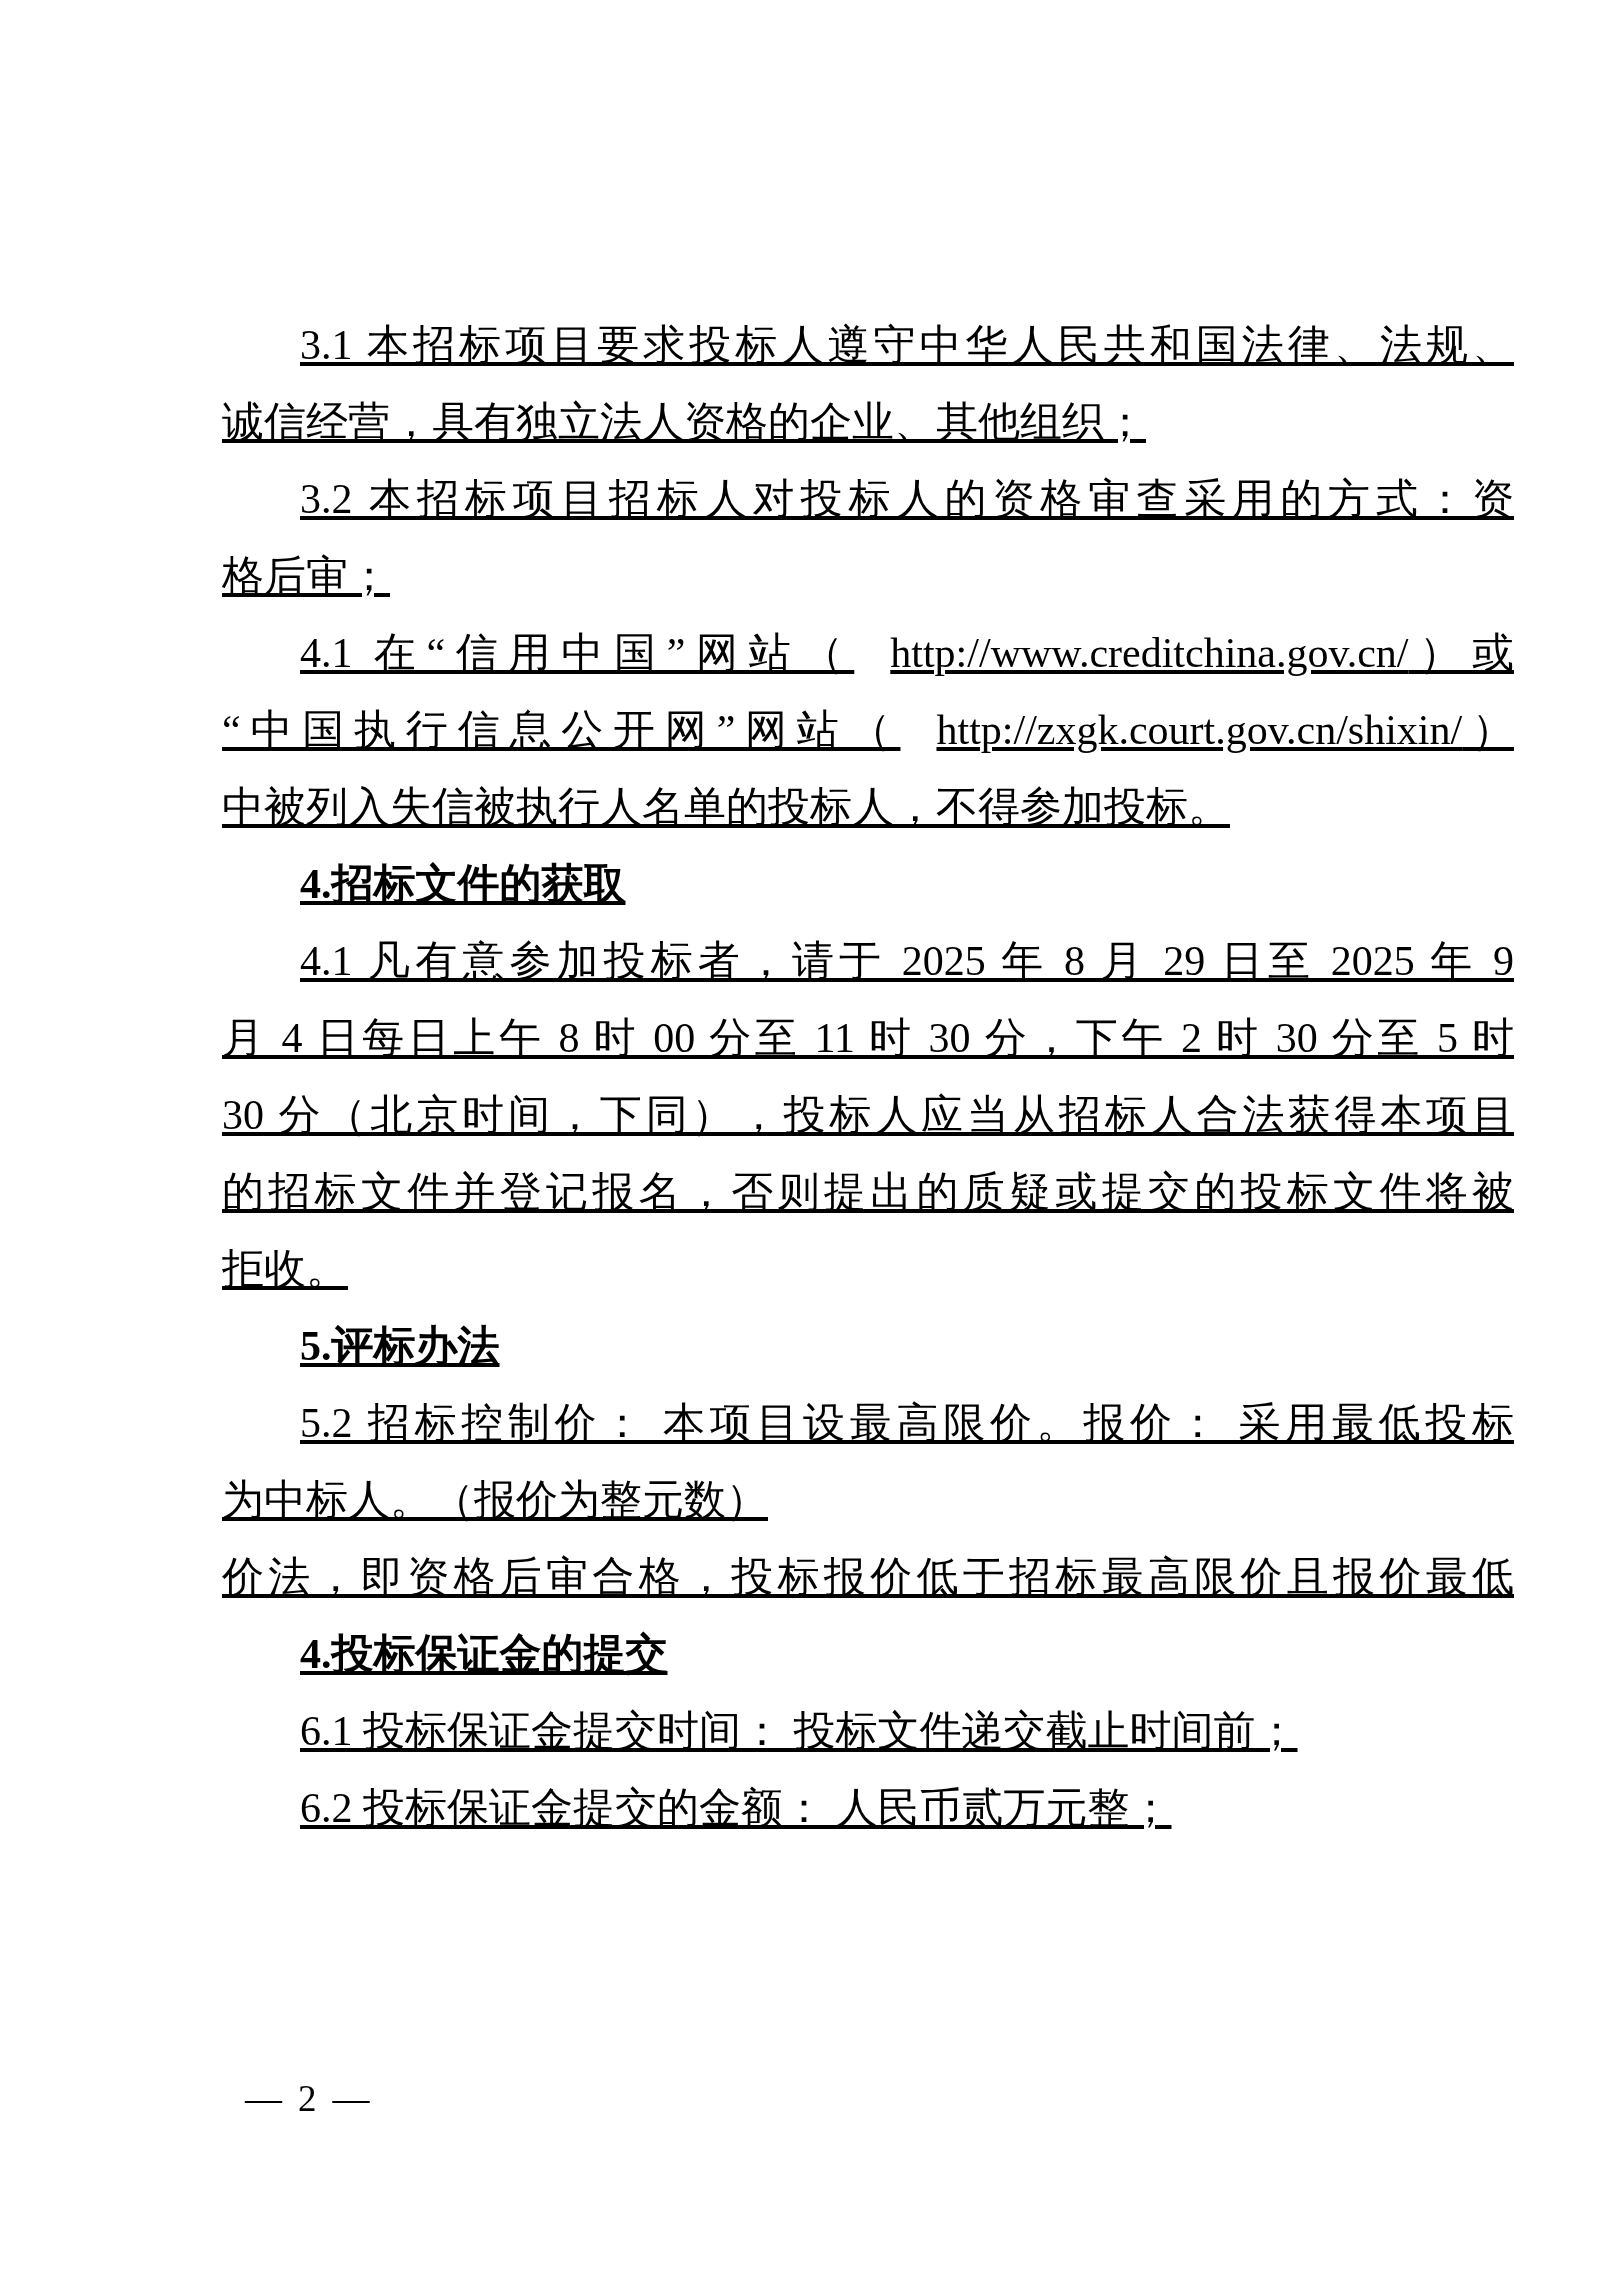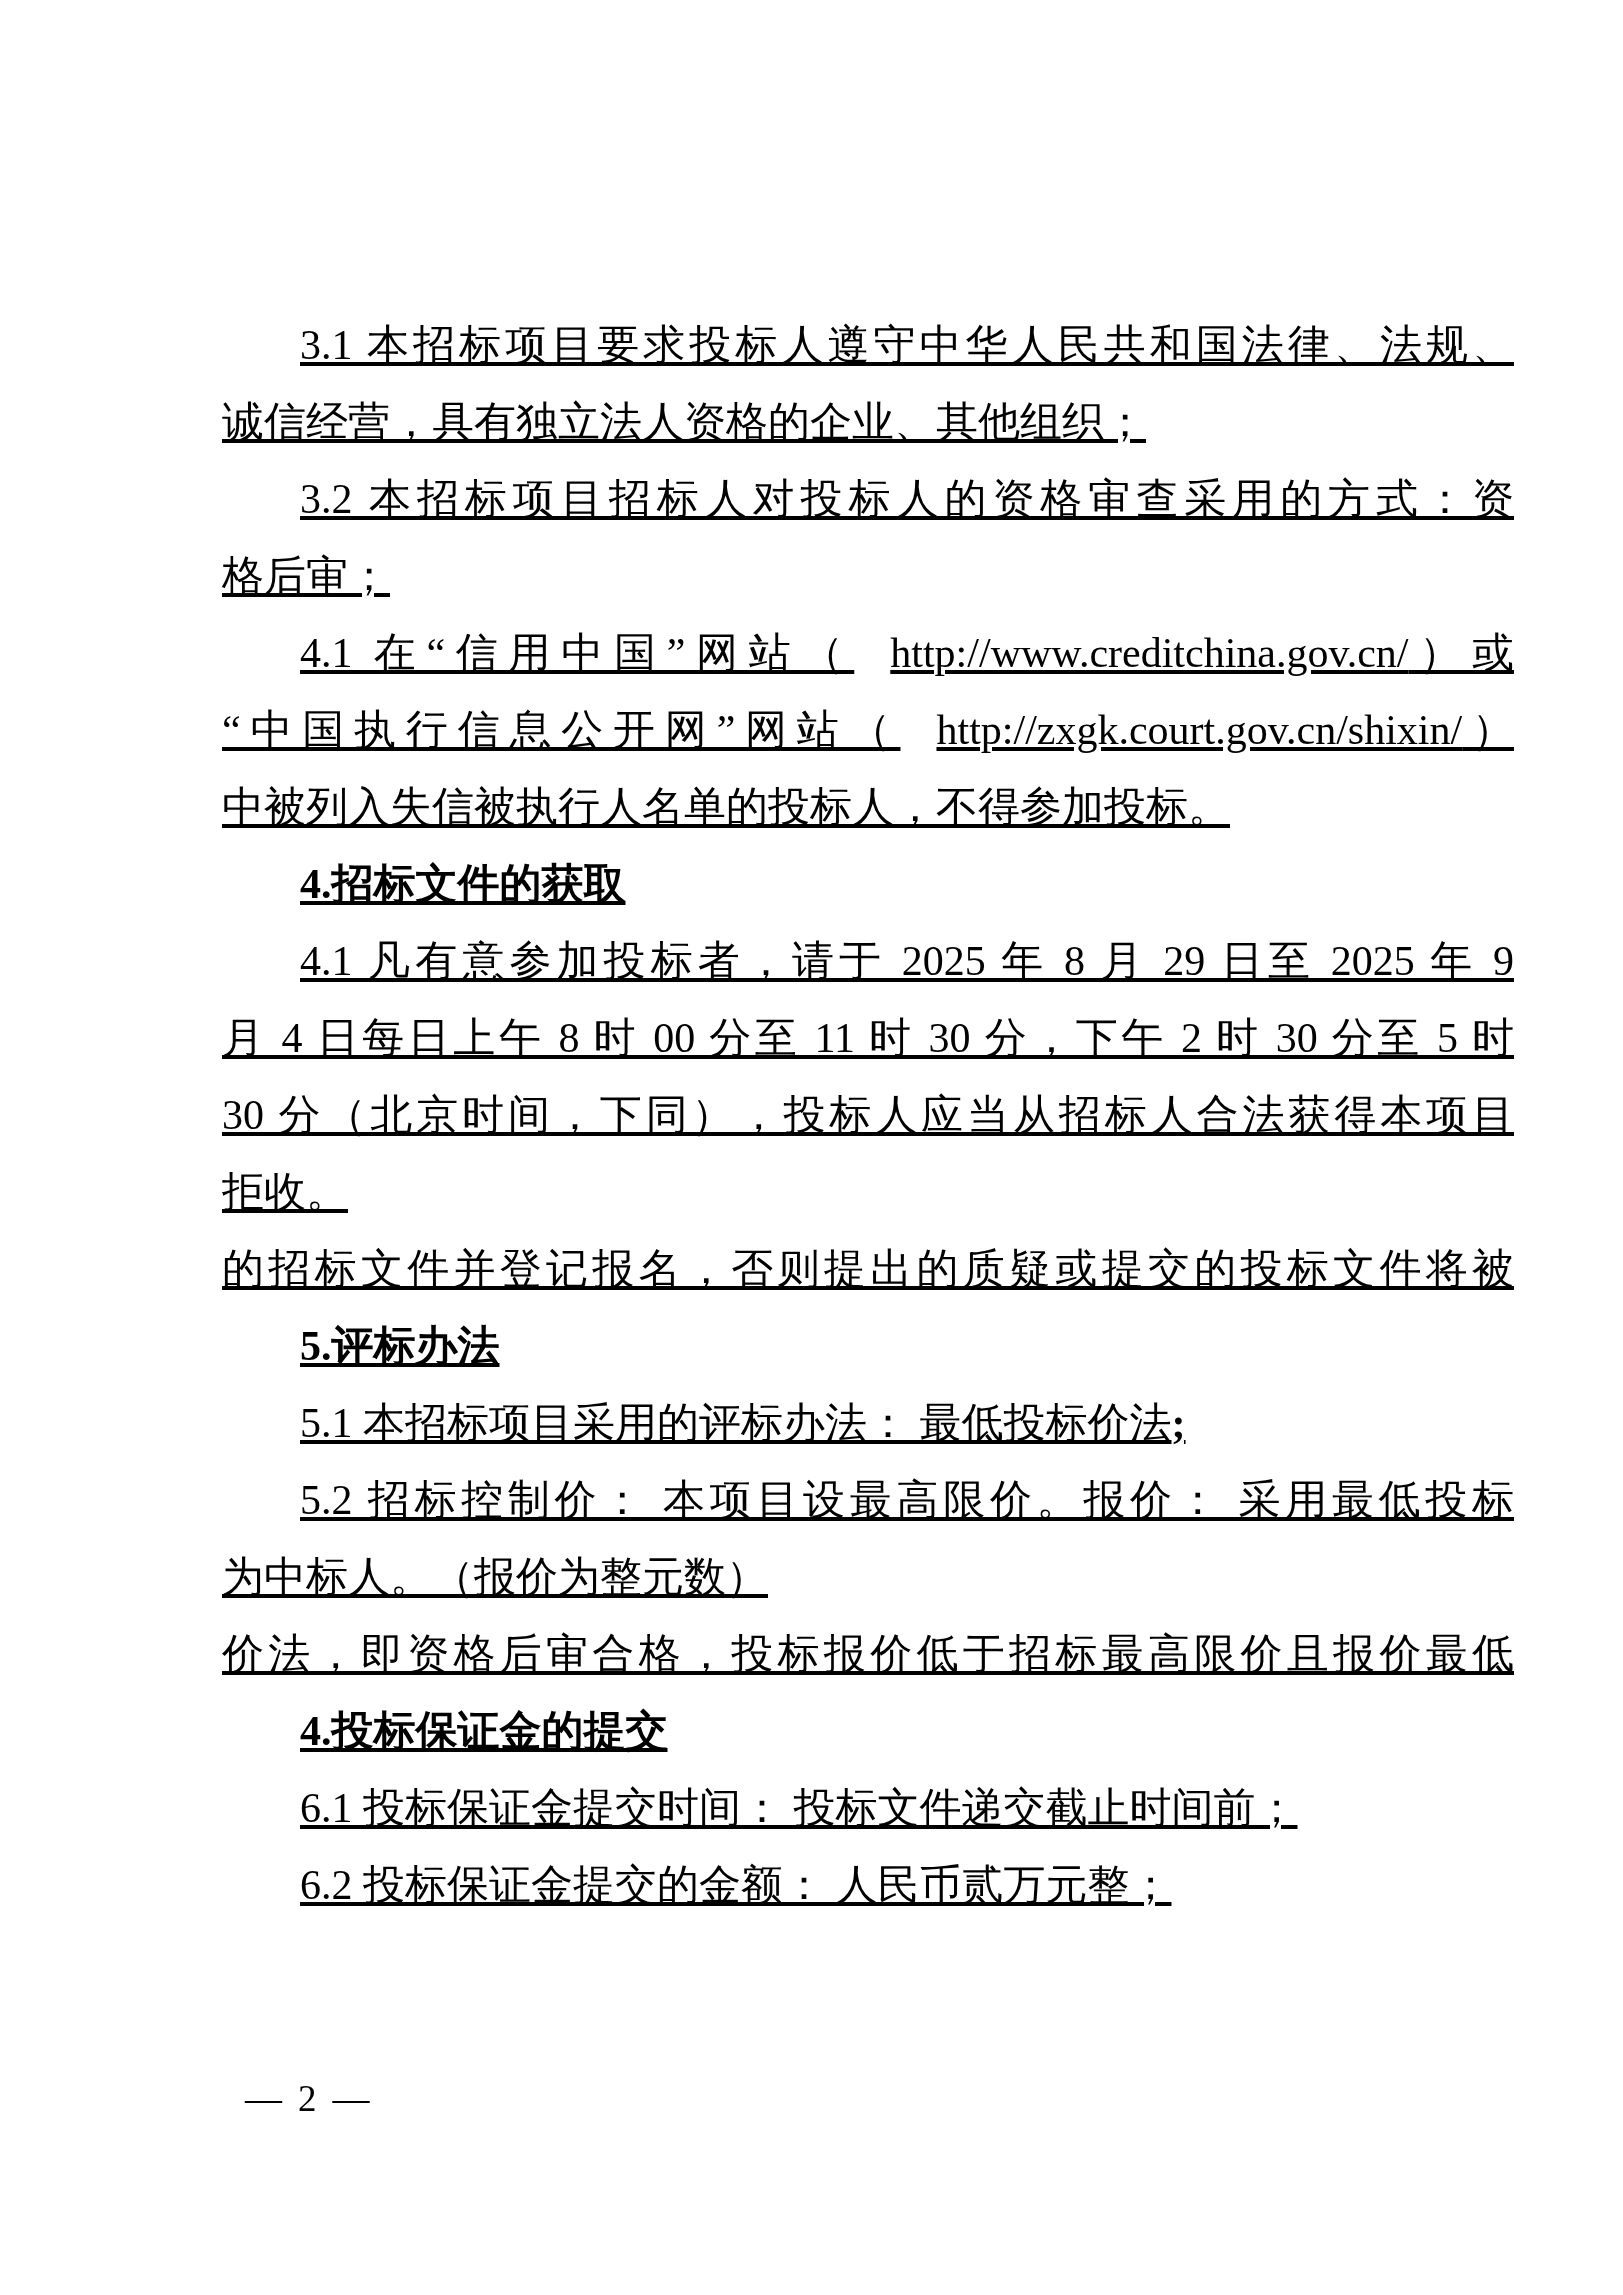--- a/index.html
+++ b/index.html
@@ -65,24 +65,23 @@
       <div class="line"><span>诚信经营，具有独立法人资格的企业、其他组织；</span></div>
       <div class="line indent justify"><span>3.2 本招标项目招标人对投标人的资格审查采用的方式：资</span></div>
       <div class="line"><span>格后审；</span></div>
       <div class="line indent justify"><span>4.1 在“信用中国”网站（</span><span class="url">http://www.creditchina.gov.cn/</span><span>）或</span></div>
       <div class="line justify"><span>“中国执行信息公开网”网站（</span><span class="url">http://zxgk.court.gov.cn/shixin/</span><span>）</span></div>
       <div class="line"><span>中被列入失信被执行人名单的投标人，不得参加投标。</span></div>
       <div class="line indent"><span class="bold">4.招标文件的获取</span></div>
       <div class="line indent justify"><span>4.1 凡有意参加投标者，请于 2025 年 8 月 29 日至 2025 年 9</span></div>
       <div class="line justify"><span>月 4 日每日上午 8 时 00 分至 11 时 30 分，下午 2 时 30 分至 5 时</span></div>
       <div class="line justify"><span>30 分（北京时间，下同），投标人应当从招标人合法获得本项目</span></div>
+      <div class="line justify"><span>的招标文件并登记报名，否则提出的质疑或提交的投标文件将被</span></div>
       <div class="line"><span>拒收。</span></div>
-      <div class="line justify"><span>的招标文件并登记报名，否则提出的质疑或提交的投标文件将被</span></div>
       <div class="line indent"><span class="bold">5.评标办法</span></div>
-      <div class="line indent"><span>5.1 本招标项目采用的评标办法： 最低投标价法</span><span class="bold">;</span></div>
       <div class="line indent justify"><span>5.2 招标控制价： 本项目设最高限价。报价： 采用最低投标</span></div>
       <div class="line"><span>为中标人。（报价为整元数）</span></div>
       <div class="line justify"><span>价法，即资格后审合格，投标报价低于招标最高限价且报价最低</span></div>
       <div class="line indent"><span class="bold">4.投标保证金的提交</span></div>
       <div class="line indent"><span>6.1 投标保证金提交时间： 投标文件递交截止时间前；</span></div>
       <div class="line indent"><span>6.2 投标保证金提交的金额： 人民币贰万元整；</span></div>
     </div>
   <div class="footer">— 2 —</div>
 </div>
 

